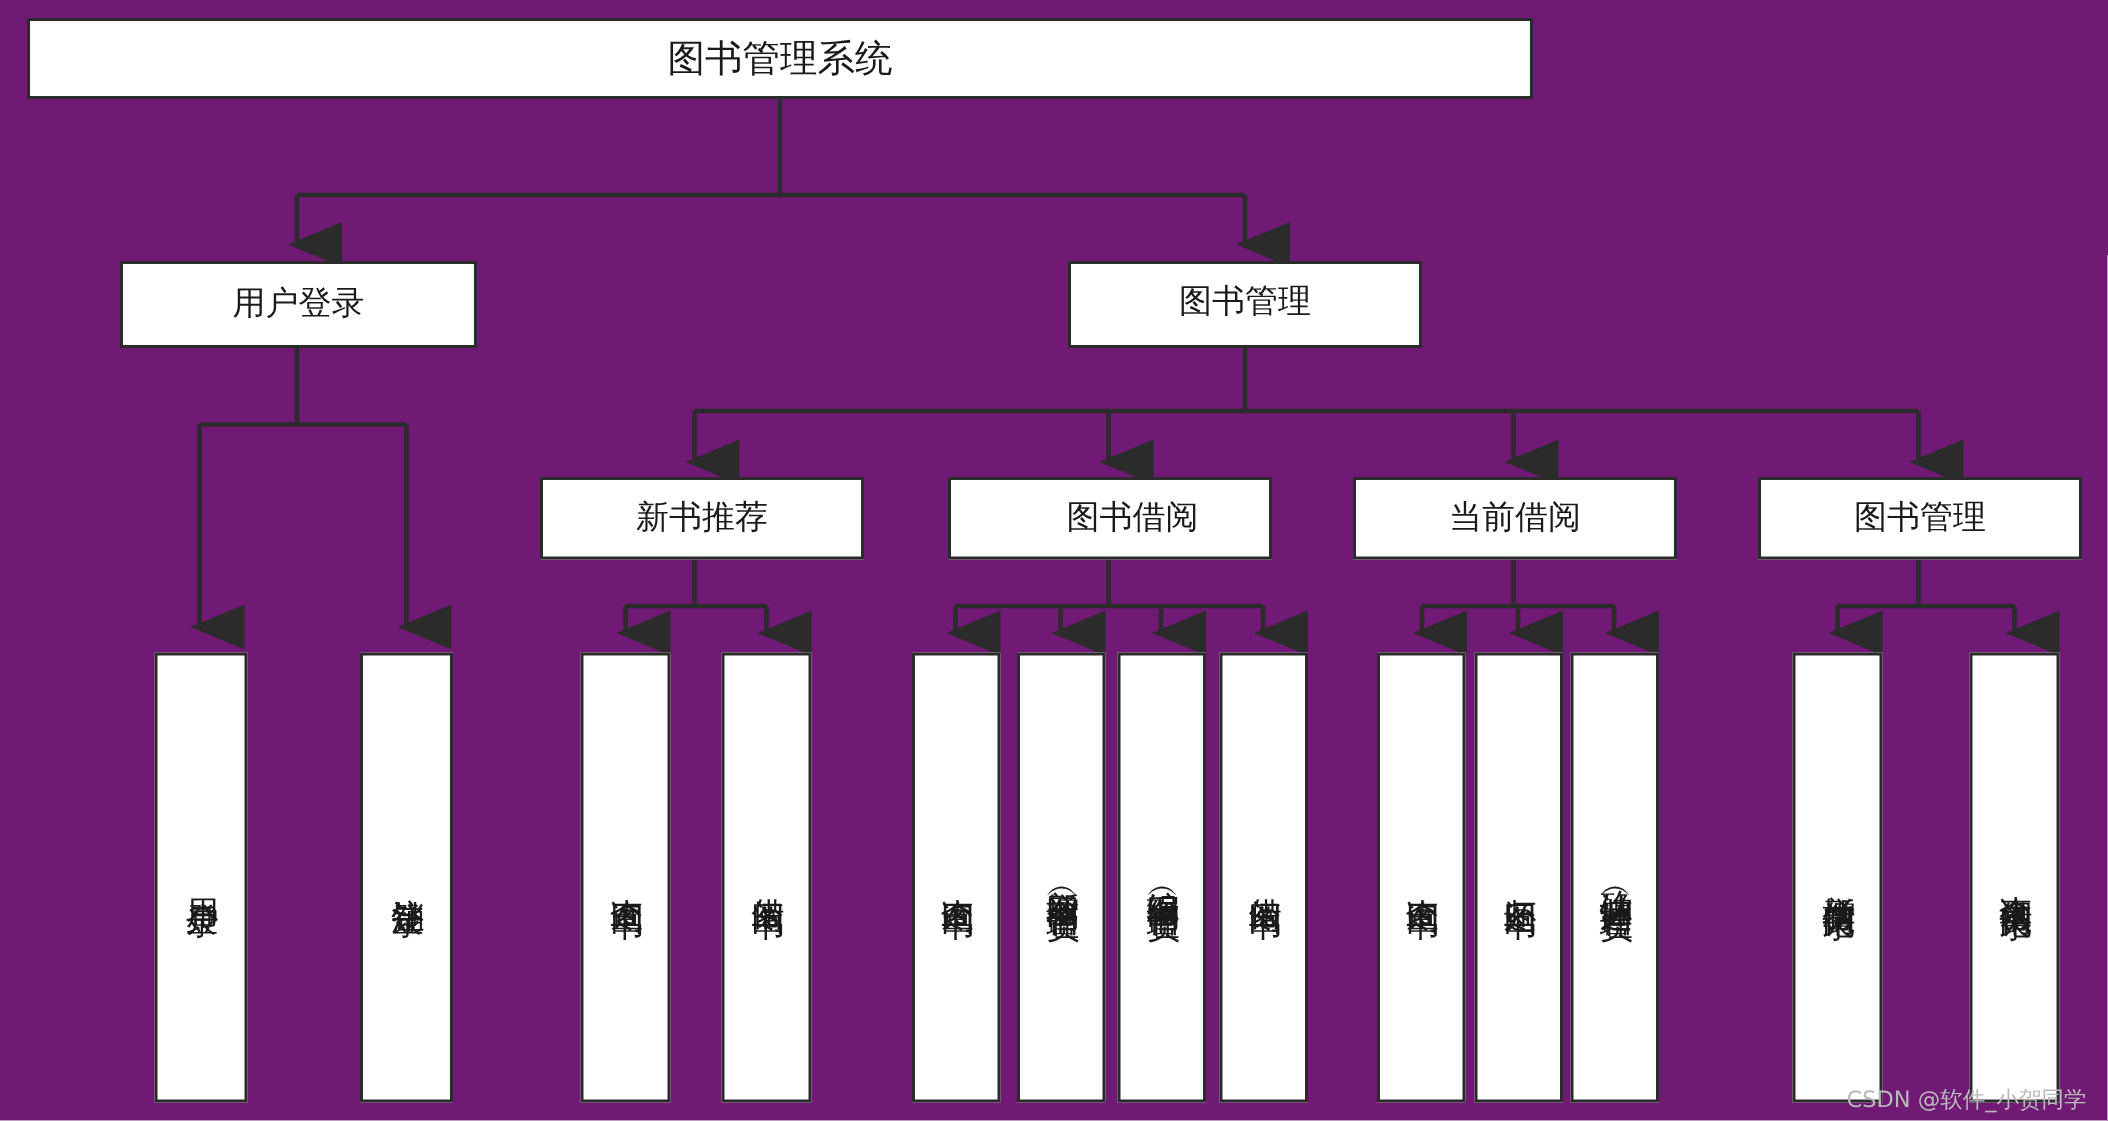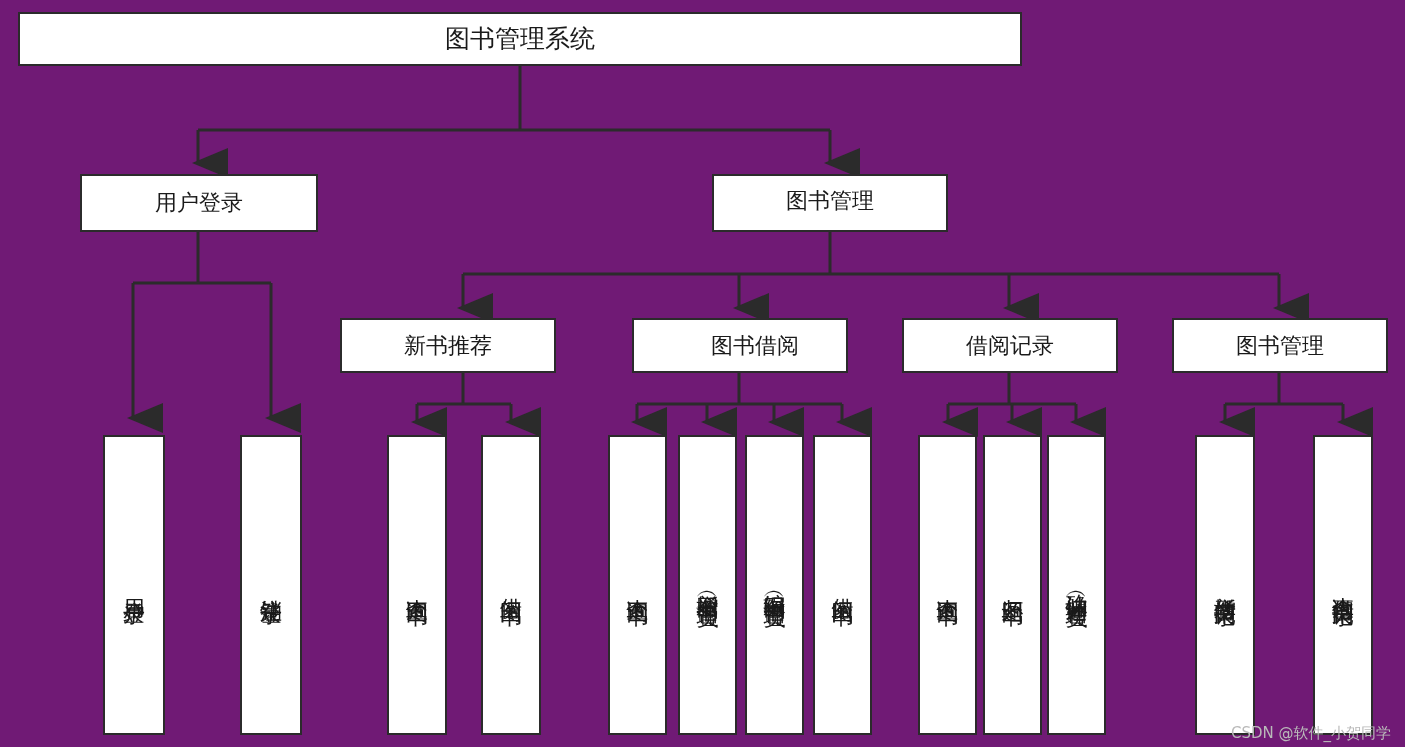--- a/index.html
+++ b/index.html
@@ -131,30 +131,30 @@
   </div>
 
   <div class="node-box horizontal lvl-1" style="left:80px; top:174px; width:238px; height:58px;">
     <span class="node-label">用户登录</span>
   </div>
 
   <div class="node-box horizontal lvl-1" style="left:712px; top:174px; width:236px; height:58px;font-family:Liberation Mono, monospace;">
     <span class="node-label">图书管理</span>
   </div>
 
-  <div class="node-box horizontal lvl-2" style="left:340px; top:318px; width:216px; height:55px;">
+  <div class="node-box horizontal lvl-2" style="left:360px; top:318px; width:216px; height:55px;">
     <span class="node-label">新书推荐</span>
   </div>
 
   <div class="node-box horizontal lvl-2" style="left:632px; top:318px; width:216px; height:55px;padding-left:30px;">
     <span class="node-label">图书借阅</span>
   </div>
 
   <div class="node-box horizontal lvl-2" style="left:902px; top:318px; width:216px; height:55px;">
-    <span class="node-label">借阅记录</span>
+    <span class="node-label">当前借阅</span>
   </div>
 
   <div class="node-box horizontal lvl-2" style="left:1172px; top:318px; width:216px; height:55px;">
     <span class="node-label">图书管理</span>
   </div>
 
   <div class="node-box vertical lvl-3" style="left:103px; top:435px; width:62px; height:300px;">
     <span class="node-label">用户登录</span>
   </div>
 

